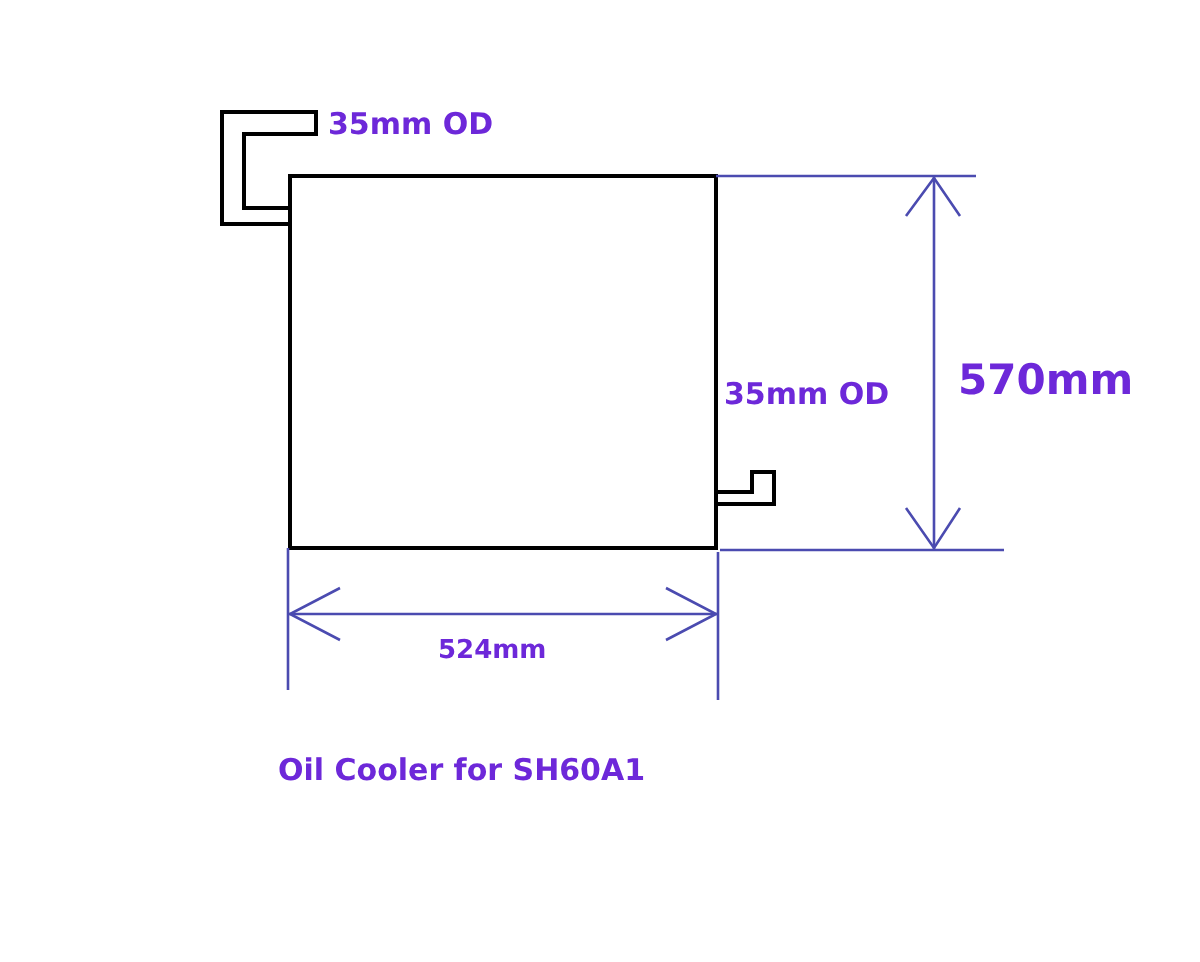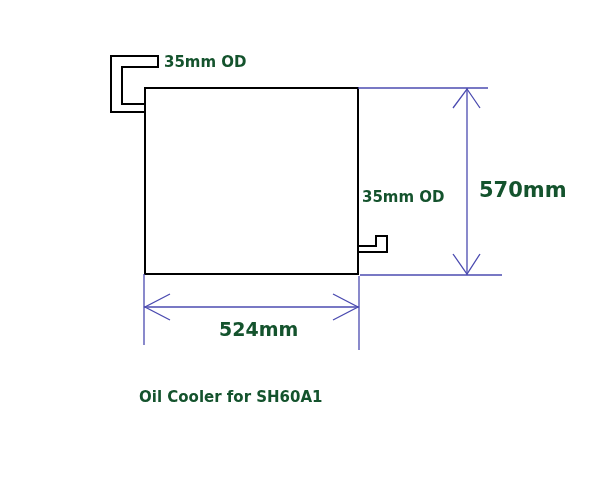--- a/index.html
+++ b/index.html
@@ -1,18 +1,18 @@
 <!DOCTYPE html>
 <html><head>
 <meta charset="utf-8">
 <style>
   html, body { margin:0; padding:0; background:#ffffff; }
   body { width:600px; height:481px; position:relative; overflow:hidden; }
   svg { position:absolute; left:0; top:0; }
-  .lbl { position:absolute; font-family:"DejaVu Sans", sans-serif; font-weight:bold; color:#14532d; white-space:nowrap; }
+  .lbl { position:absolute; font-family:"DejaVu Sans", sans-serif; font-weight:bold; color:#6d28d9; white-space:nowrap; }
 </style>
 </head>
 <body>
 
 <svg width="600" height="481">
 
   <rect x="145" y="88" width="213" height="186" fill="none" stroke="#000" stroke-width="2"></rect>
 
   <path d="M145,112 L111,112 L111,56 L158,56 L158,67 L122,67 L122,104 L145,104" fill="none" stroke="#000" stroke-width="2"></path>
 
@@ -31,14 +31,14 @@
     <line x1="359" y1="276" x2="359" y2="350"></line>
     <line x1="144" y1="307" x2="359" y2="307"></line>
     <polyline points="170,294 145,307 170,320"></polyline>
     <polyline points="333,294 358,307 333,320"></polyline>
   </g>
 </svg>
 
 <div class="lbl" style="left:164px; top:53px; font-size:15px;">35mm OD</div>
 <div class="lbl" style="left:362px; top:188px; font-size:15px;">35mm OD</div>
 <div class="lbl" style="left:479px; top:178px; font-size:21px;">570mm</div>
-<div class="lbl" style="left:219px; top:318px; font-size:19px;">524mm</div>
-<div class="lbl" style="left:139px; top:388px; font-size:15px;">Oil Cooler for SH60A1</div>
+<div class="lbl" style="left:219px; top:318px; font-size:13px;">524mm</div>
+<div class="lbl" style="left:139px; top:376px; font-size:15px;">Oil Cooler for SH60A1</div>
 
 </body></html>

